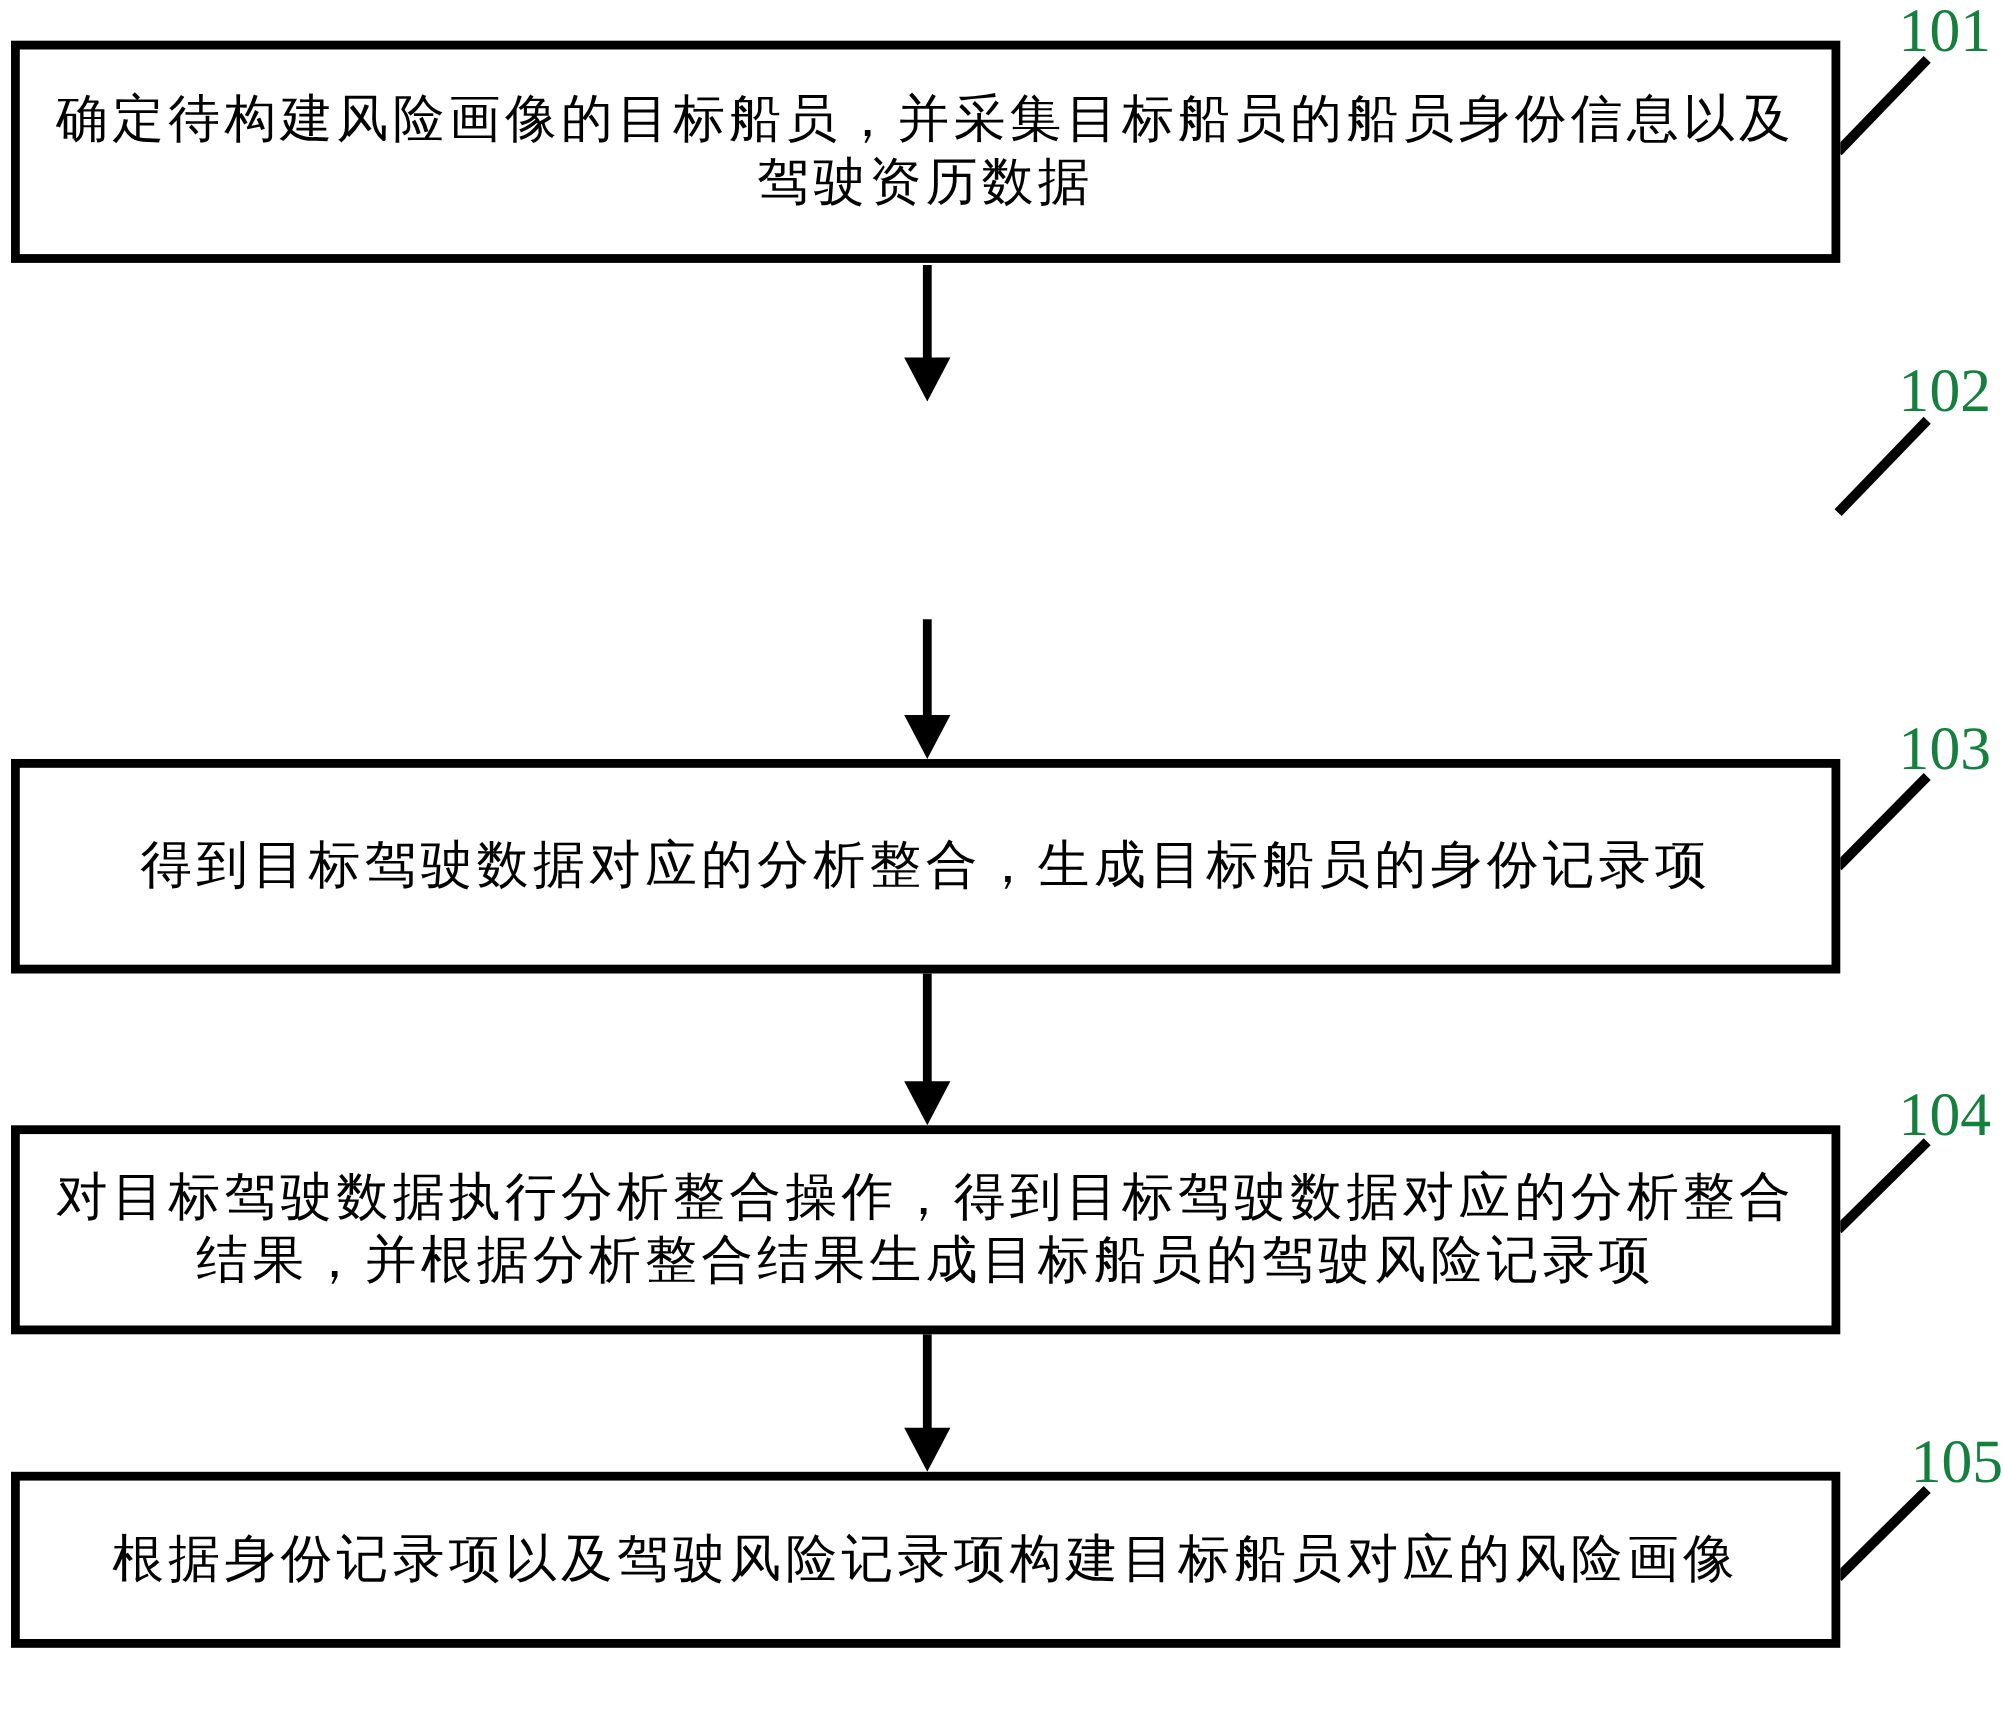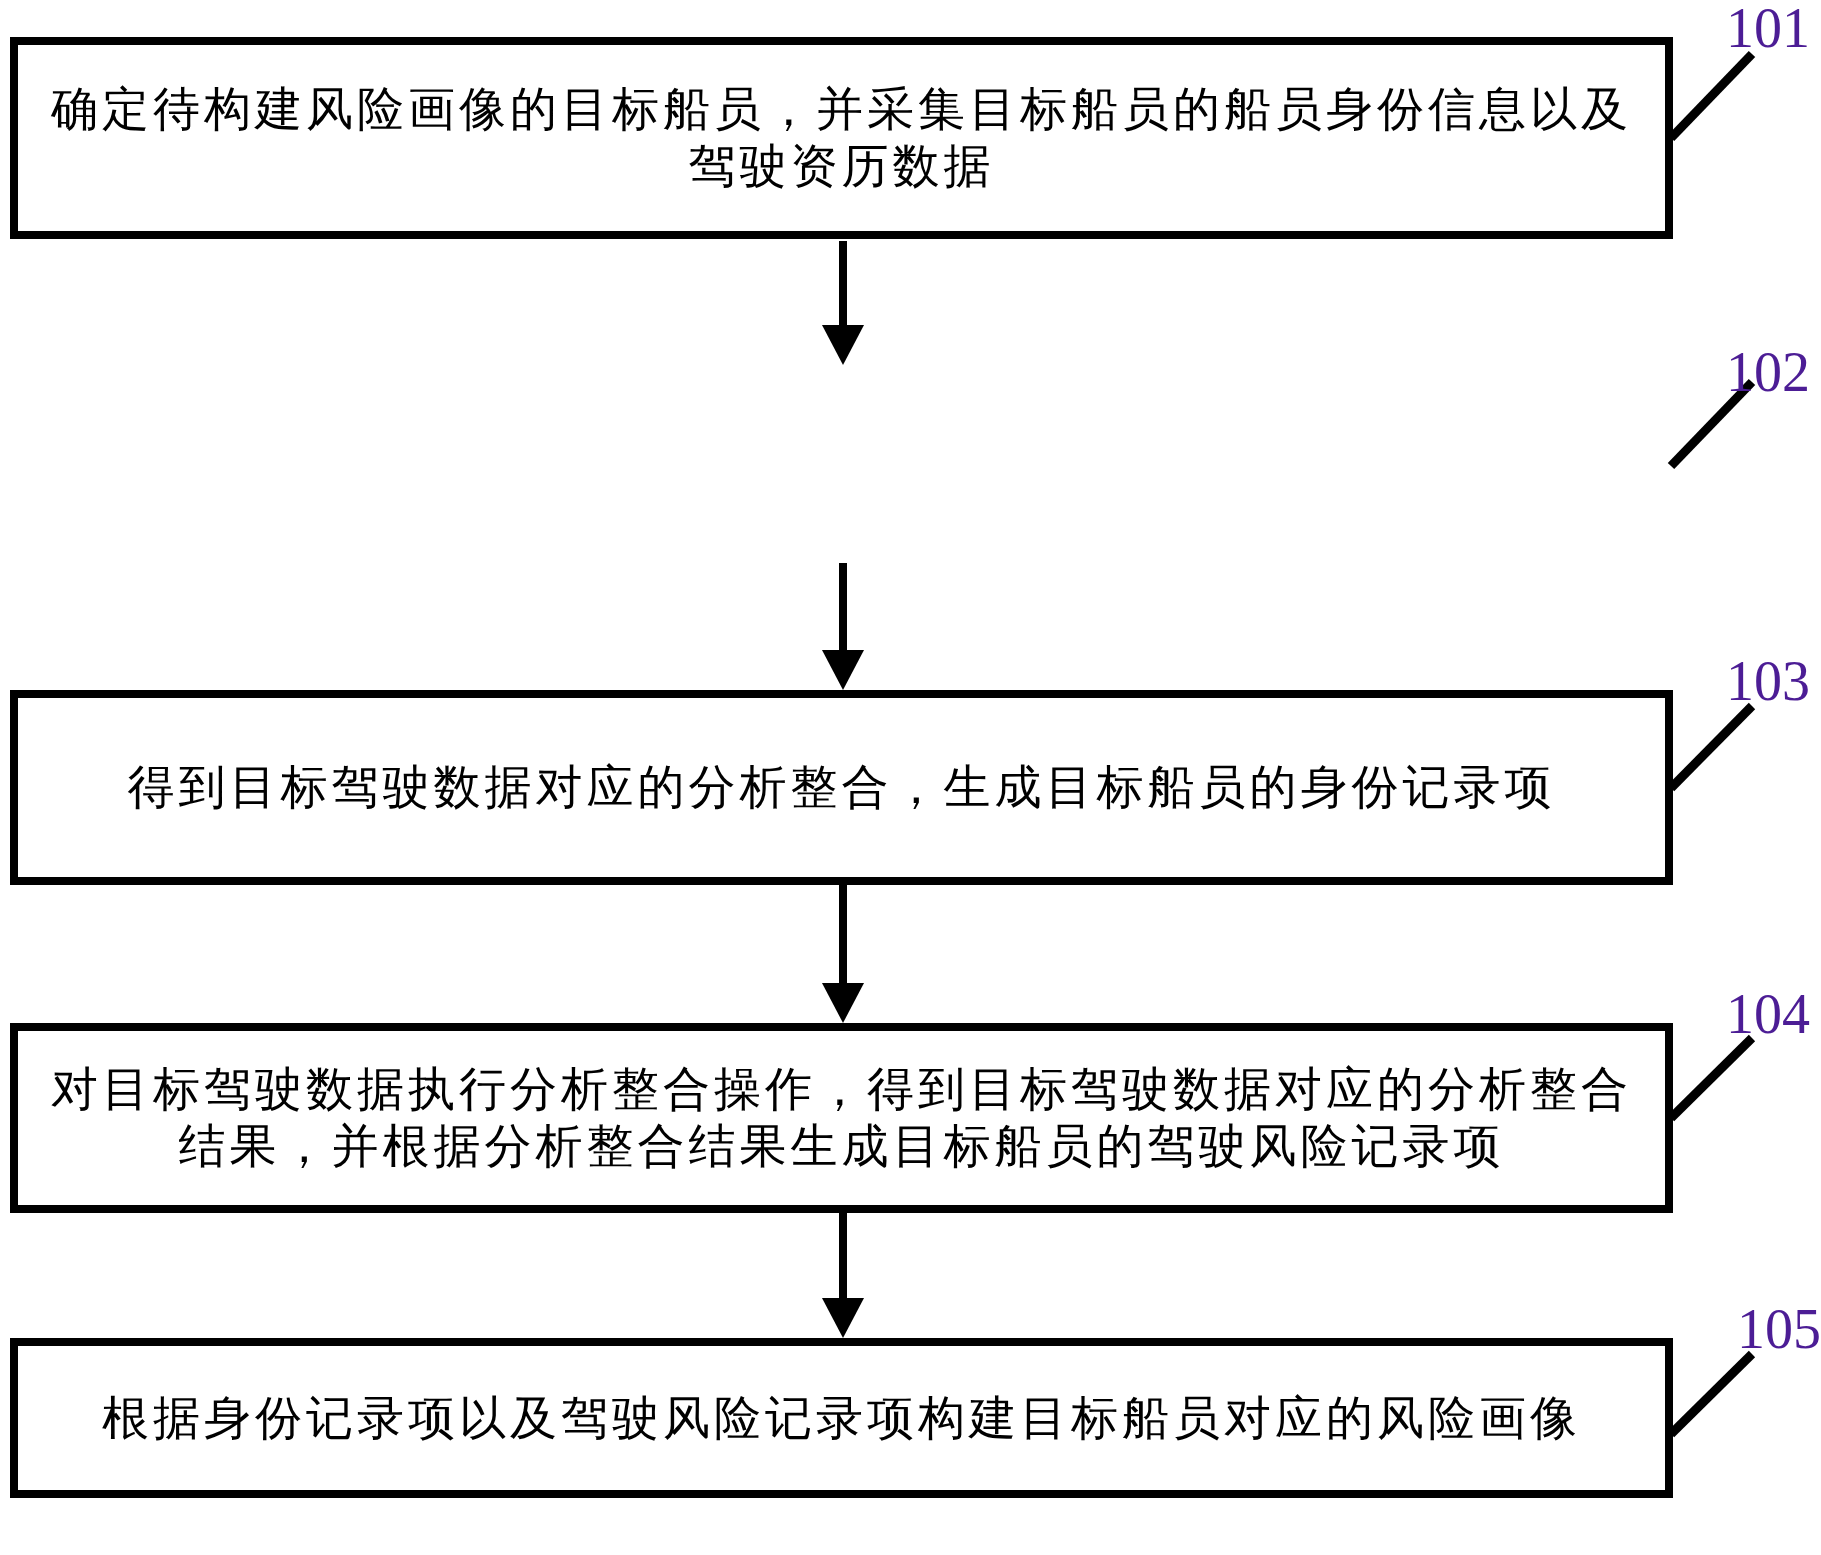--- a/index.html
+++ b/index.html
@@ -42,21 +42,21 @@
     line-height: 57px;
     letter-spacing: 4px;
     color: #000000;
   }
   .step-number {
     position: absolute;
     left: 1726px;
     width: 95px;
     font-size: 56px;
     line-height: 56px;
-    color: #4c1d95;
+    color: #15803d;
     text-align: left;
   }
 </style>
 </head>
 <body>
 
 <div class="canvas">
 
   <svg class="connectors" viewBox="0 0 1821 1555" xmlns="http://www.w3.org/2000/svg">
 
@@ -78,21 +78,21 @@
     <line x1="1671" y1="1118" x2="1752" y2="1038" stroke="#000" stroke-width="9"></line>
     <line x1="1671" y1="1434" x2="1752" y2="1354" stroke="#000" stroke-width="9"></line>
   </svg>
 
   <div class="step-box" style="top:37px;height:202px;">
     <div class="step-line">确定待构建风险画像的目标船员，并采集目标船员的船员身份信息以及</div>
     <div class="step-line">驾驶资历数据</div>
   </div>
   <div class="step-number" style="top:0px;">101</div>
 
-  <div class="step-number" style="top:344px;">102</div>
+  <div class="step-number" style="top:328px;">102</div>
 
   <div class="step-box" style="top:690px;height:195px;">
     <div class="step-line">得到目标驾驶数据对应的分析整合，生成目标船员的身份记录项</div>
   </div>
   <div class="step-number" style="top:653px;">103</div>
 
   <div class="step-box" style="top:1023px;height:190px;">
     <div class="step-line">对目标驾驶数据执行分析整合操作，得到目标驾驶数据对应的分析整合</div>
     <div class="step-line">结果，并根据分析整合结果生成目标船员的驾驶风险记录项</div>
   </div>

